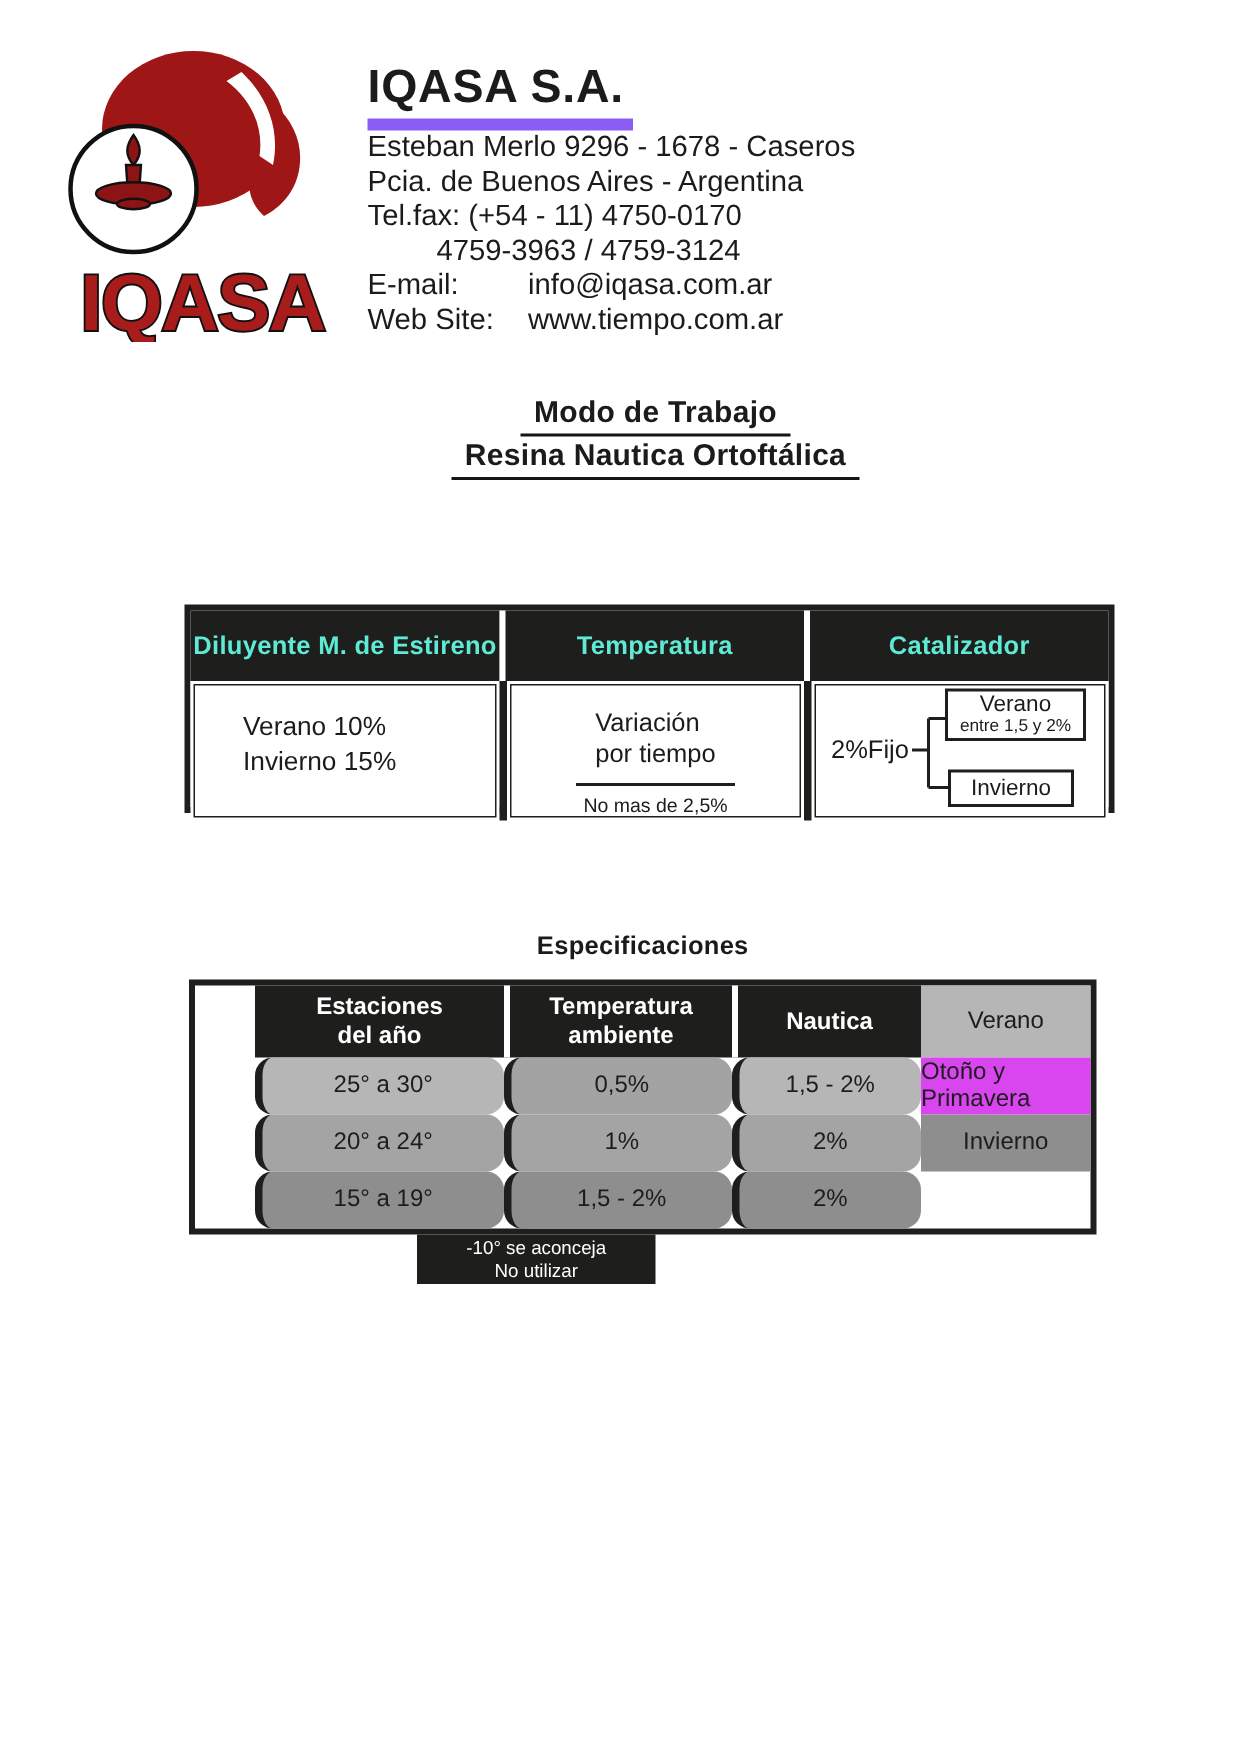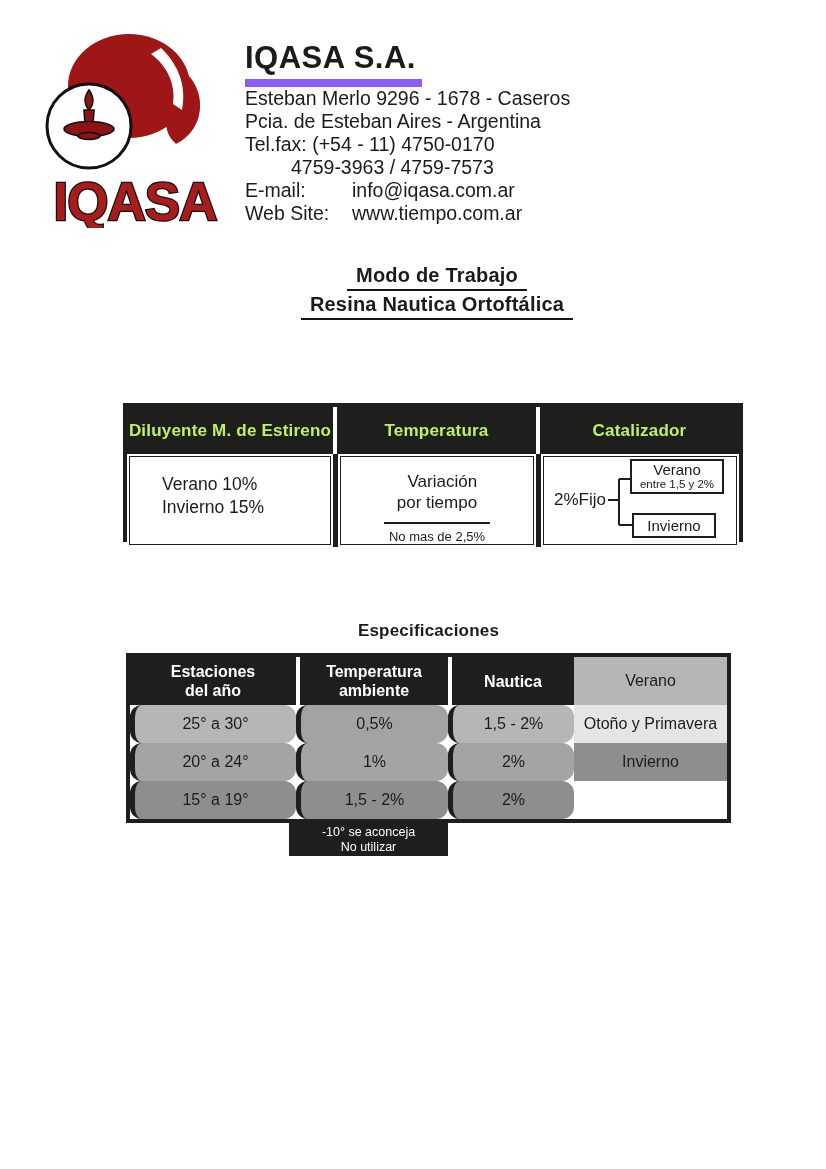--- a/index.html
+++ b/index.html
@@ -37,30 +37,30 @@
     border-bottom:2.5px solid #151515; padding:0 9px 1px 9px;
   }
 
   
   .work-table {
     position:absolute; left:123px; top:403px; width:620px; height:139px;
     border:4px solid #1e1e1c; background:#ffffff;
     display:grid; grid-template-columns:206px 203px 1fr; grid-template-rows:47px 1fr;
   }
   .wt-h {
-    background:#1e1e1c; color:#bef264; font-weight:bold; font-size:17px;
+    background:#1e1e1c; color:#5eead4; font-weight:bold; font-size:17px;
     display:flex; align-items:center; justify-content:center; letter-spacing:0.2px;
   }
   .wt-h.sep-w { border-left:4px solid #ffffff; }
   .wt-b { background:#ffffff; padding:2px; }
   .wt-b.sep-b { border-left:5px solid #1e1e1c; }
   .wt-b-inner { width:100%; height:100%; border:1.5px solid #1e1e1c; position:relative; }
   .wt-diluyente-lines { padding:16px 0 0 32px; font-size:17.5px; line-height:23px; }
   .wt-acelerador-inner { display:flex; flex-direction:column; align-items:center; padding-top:14px; }
-  .wt-acelerador-var { font-size:17px; line-height:21px; text-align:right; }
+  .wt-acelerador-var { font-size:17px; line-height:21px; text-align:left; }
   .wt-rule { width:106px; height:2px; background:#1e1e1c; margin-top:9px; }
   .wt-acelerador-note { font-size:13px; margin-top:5px; }
   .wt-fijo { position:absolute; left:10px; top:33px; font-size:17px; }
   .wt-bracket { position:absolute; left:64px; top:16px; }
   .wt-box1 {
     position:absolute; left:86px; top:2px; width:94px; border:2px solid #1e1e1c;
     text-align:center; padding:1px 2px 2px 2px; background:#fff;
   }
   .wt-box1-title { font-size:15px; line-height:16px; }
   .wt-box1-range { font-size:11.5px; line-height:12px; }
@@ -70,33 +70,34 @@
   }
 
   
   .spec-title { position:absolute; left:126px; top:621px; width:605px; text-align:center;
     font-size:17px; font-weight:bold; letter-spacing:0.2px; }
   .spec-table {
     position:absolute; left:126px; top:653px; width:605px;
     border:4px solid #1e1e1c; background:#ffffff;
     display:grid; grid-template-columns:166px 152px 126px 1fr;
     grid-template-rows:48px 38px 38px 38px;
+    padding-left:40px;
   }
   .sp-h {
     background:#1e1e1c; color:#ffffff; font-weight:bold; font-size:16px; line-height:19px;
     display:flex; flex-direction:column; align-items:center; justify-content:center; text-align:center;
   }
   .sp-h.sep-w { border-left:4px solid #ffffff; }
   .sp-c {
     display:flex; align-items:center; justify-content:center;
     font-size:16px; color:#1c1c1c;
   }
   .sp-c.sep-b { border-left:5px solid #1e1e1c;border-radius:12px; }
   .spec-footnote {
-    position:absolute; left:289px; top:823px; width:159px; height:33px;
+    position:absolute; left:278px; top:823px; width:159px; height:33px;
     background:#1e1e1c; color:#ffffff; text-align:center;
     font-size:12.5px; line-height:15px; padding-top:2px;
   }
 </style>
 </head>
 <body>
 
 <div class="page">
 
   <div class="logo">
@@ -116,23 +117,23 @@
         <ellipse cx="54" cy="106" rx="11" ry="3.5"></ellipse>
       </g>
 
       <text class="logo-word-text" x="100" y="190" text-anchor="middle" fill="#a81c1c" stroke="#111111" stroke-width="2.5" style="paint-order:stroke fill;">IQASA</text>
     </svg>
   </div>
 
   <div class="company-block">
     <div class="company-name">IQASA S.A.</div>
     <div class="addr-line">Esteban Merlo 9296 - 1678 - Caseros</div>
-    <div class="addr-line">Pcia. de Esteban Aires - Argentina</div>
+    <div class="addr-line">Pcia. de Buenos Aires - Argentina</div>
     <div class="addr-line">Tel.fax: (+54 - 11) 4750-0170</div>
-    <div class="addr-line indent">4759-3963 / 4759-7573</div>
+    <div class="addr-line indent">4759-3963 / 4759-3124</div>
     <div class="addr-line">
       <span class="addr-label">E-mail:</span><span>info@iqasa.com.ar</span>
     </div>
     <div class="addr-line">
       <span class="addr-label">Web Site:</span><span>www.tiempo.com.ar</span>
     </div>
   </div>
 
   <div class="doc-title">
     <div class="t-line"><span>Modo de Trabajo</span></div>
@@ -190,21 +191,21 @@
       <div>Temperatura</div>
       <div>ambiente</div>
     </div>
     <div class="sp-h sep-w">Nautica</div>
 
     <div class="sp-c" style="background: rgb(182, 182, 182);">Verano</div>
     <div class="sp-c sep-b" style="background: rgb(182, 182, 182);">25° a 30°</div>
     <div class="sp-c sep-b" style="background: #a3a3a3;">0,5%</div>
     <div class="sp-c sep-b" style="background: rgb(182, 182, 182);">1,5 - 2%</div>
 
-    <div class="sp-c" style="background: #e5e5e5;">Otoño y Primavera</div>
+    <div class="sp-c" style="background: #d946ef;">Otoño y Primavera</div>
     <div class="sp-c sep-b" style="background: rgb(164, 164, 164);">20° a 24°</div>
     <div class="sp-c sep-b" style="background: rgb(164, 164, 164);">1%</div>
     <div class="sp-c sep-b" style="background: rgb(164, 164, 164);">2%</div>
 
     <div class="sp-c" style="background: rgb(142, 142, 142);">Invierno</div>
     <div class="sp-c sep-b" style="background: rgb(142, 142, 142);">15° a 19°</div>
     <div class="sp-c sep-b" style="background: rgb(142, 142, 142);">1,5 - 2%</div>
     <div class="sp-c sep-b" style="background: rgb(142, 142, 142);">2%</div>
   </div>
 

